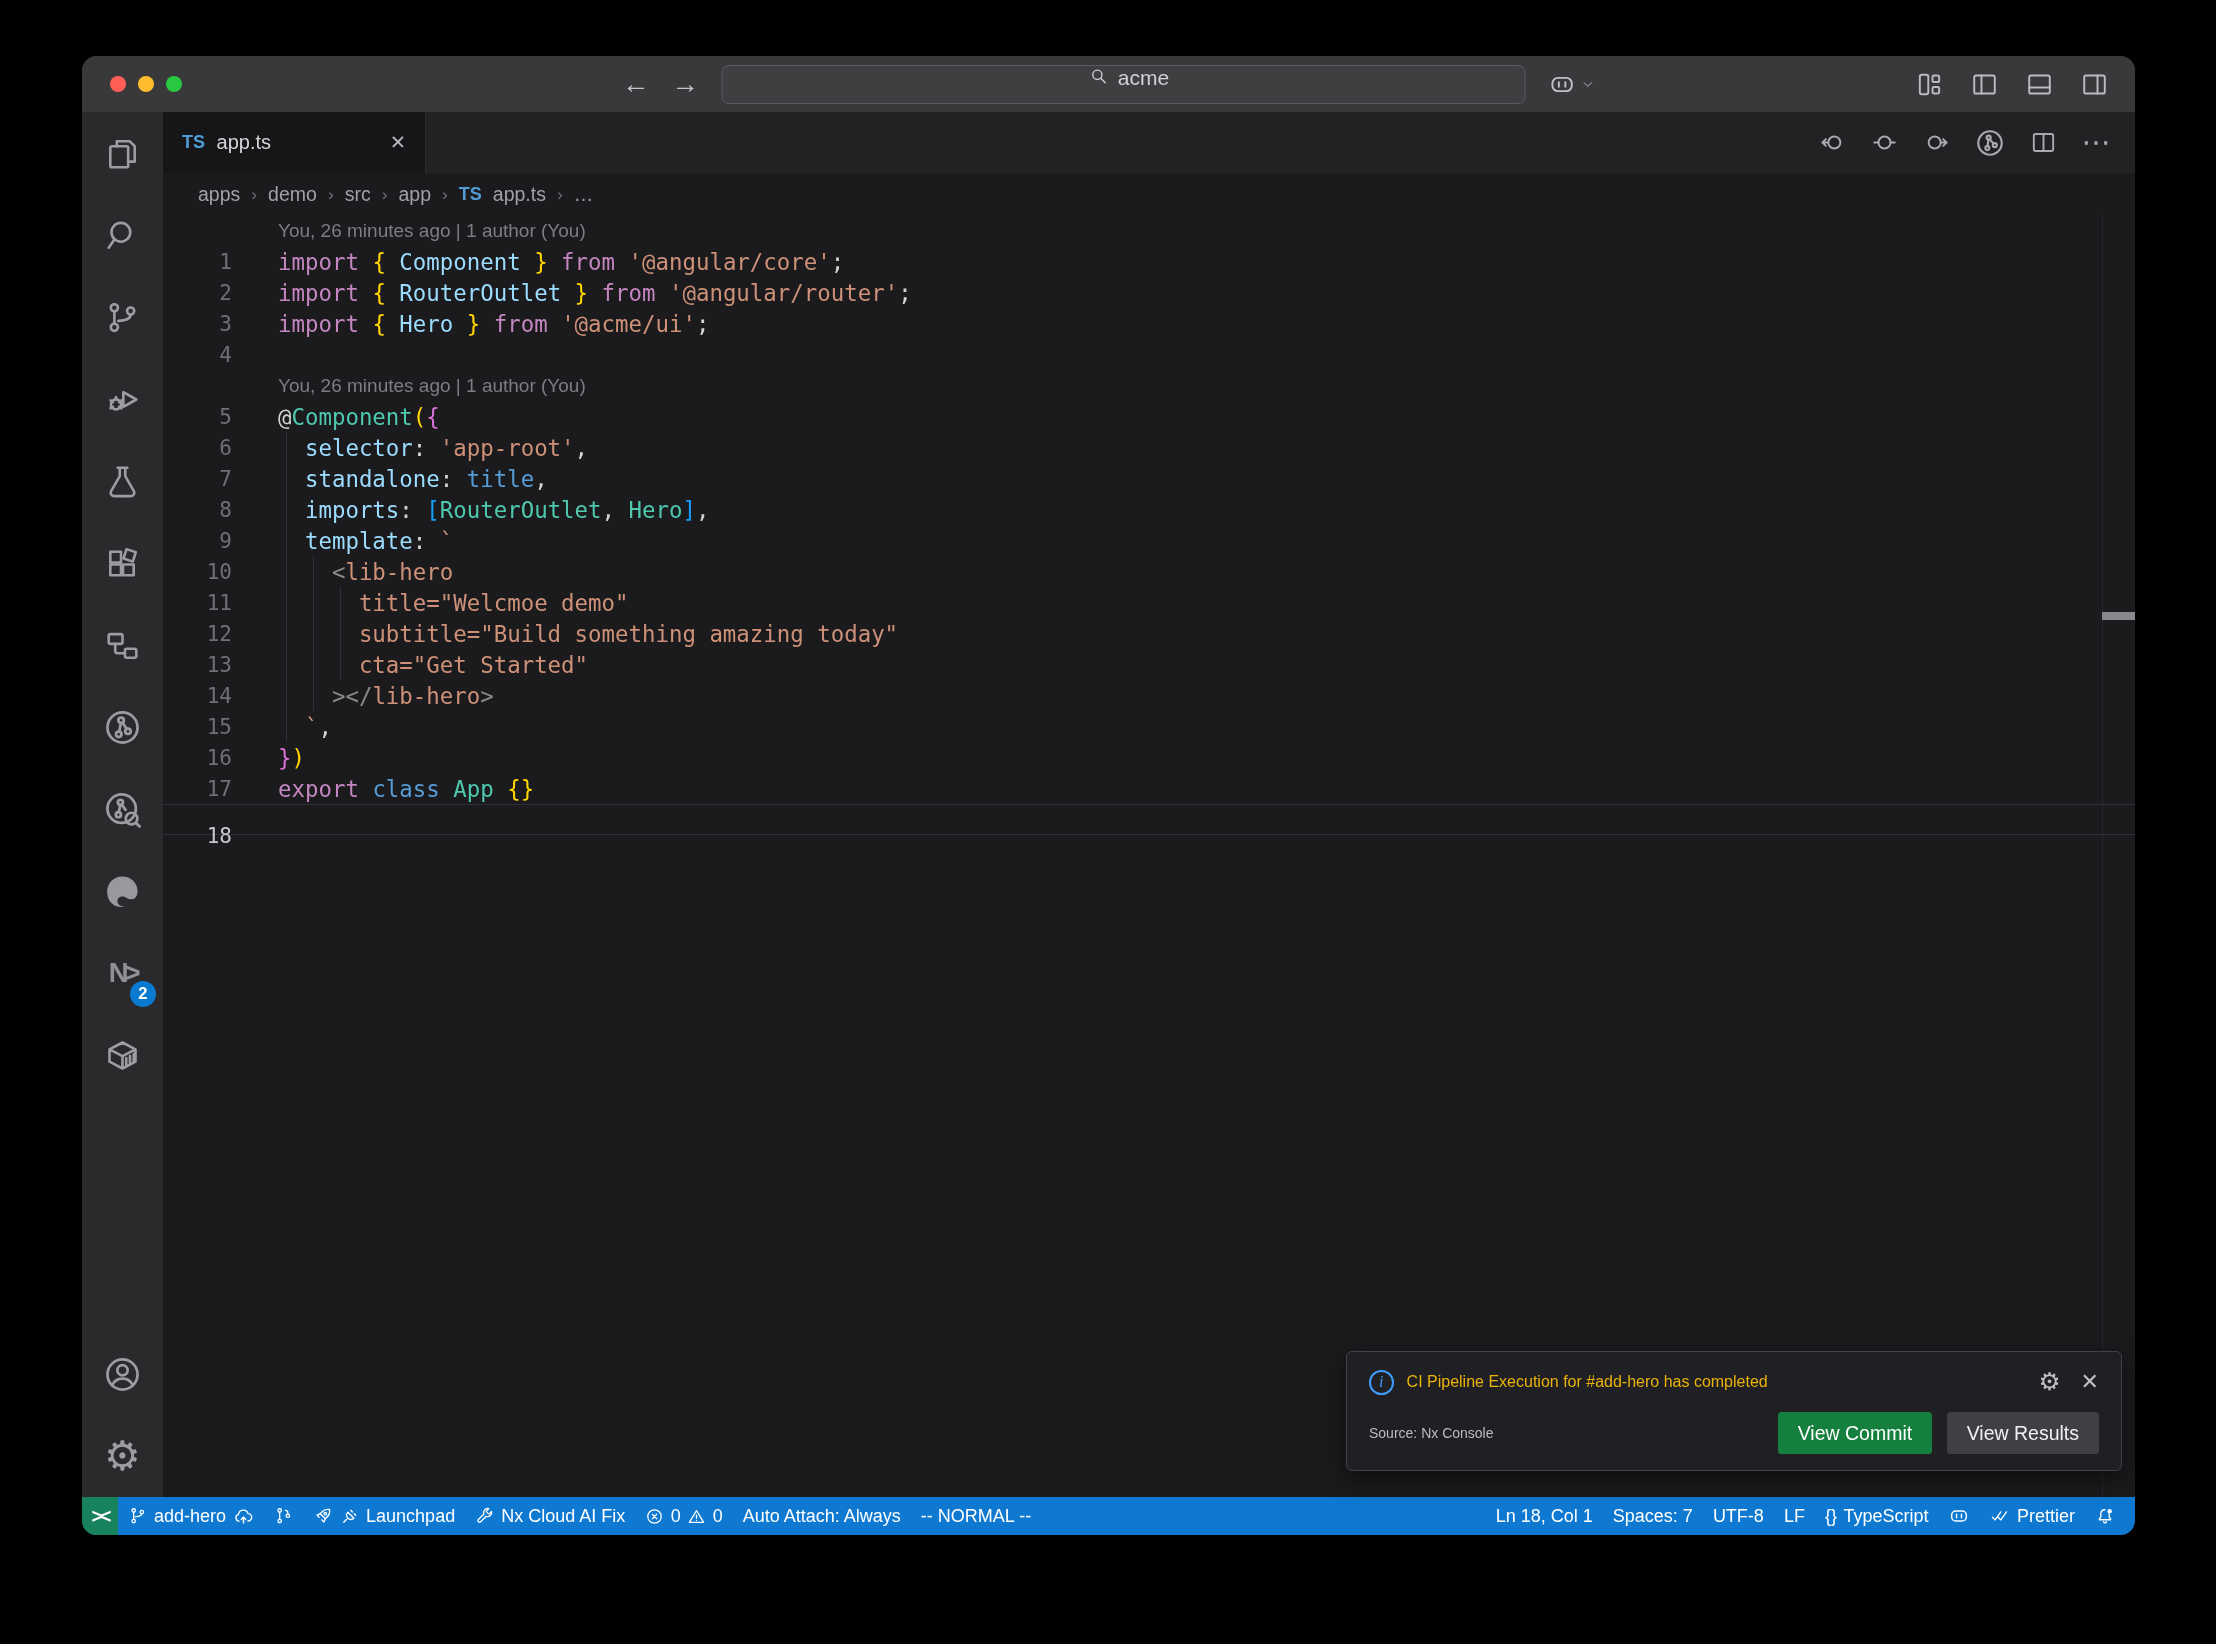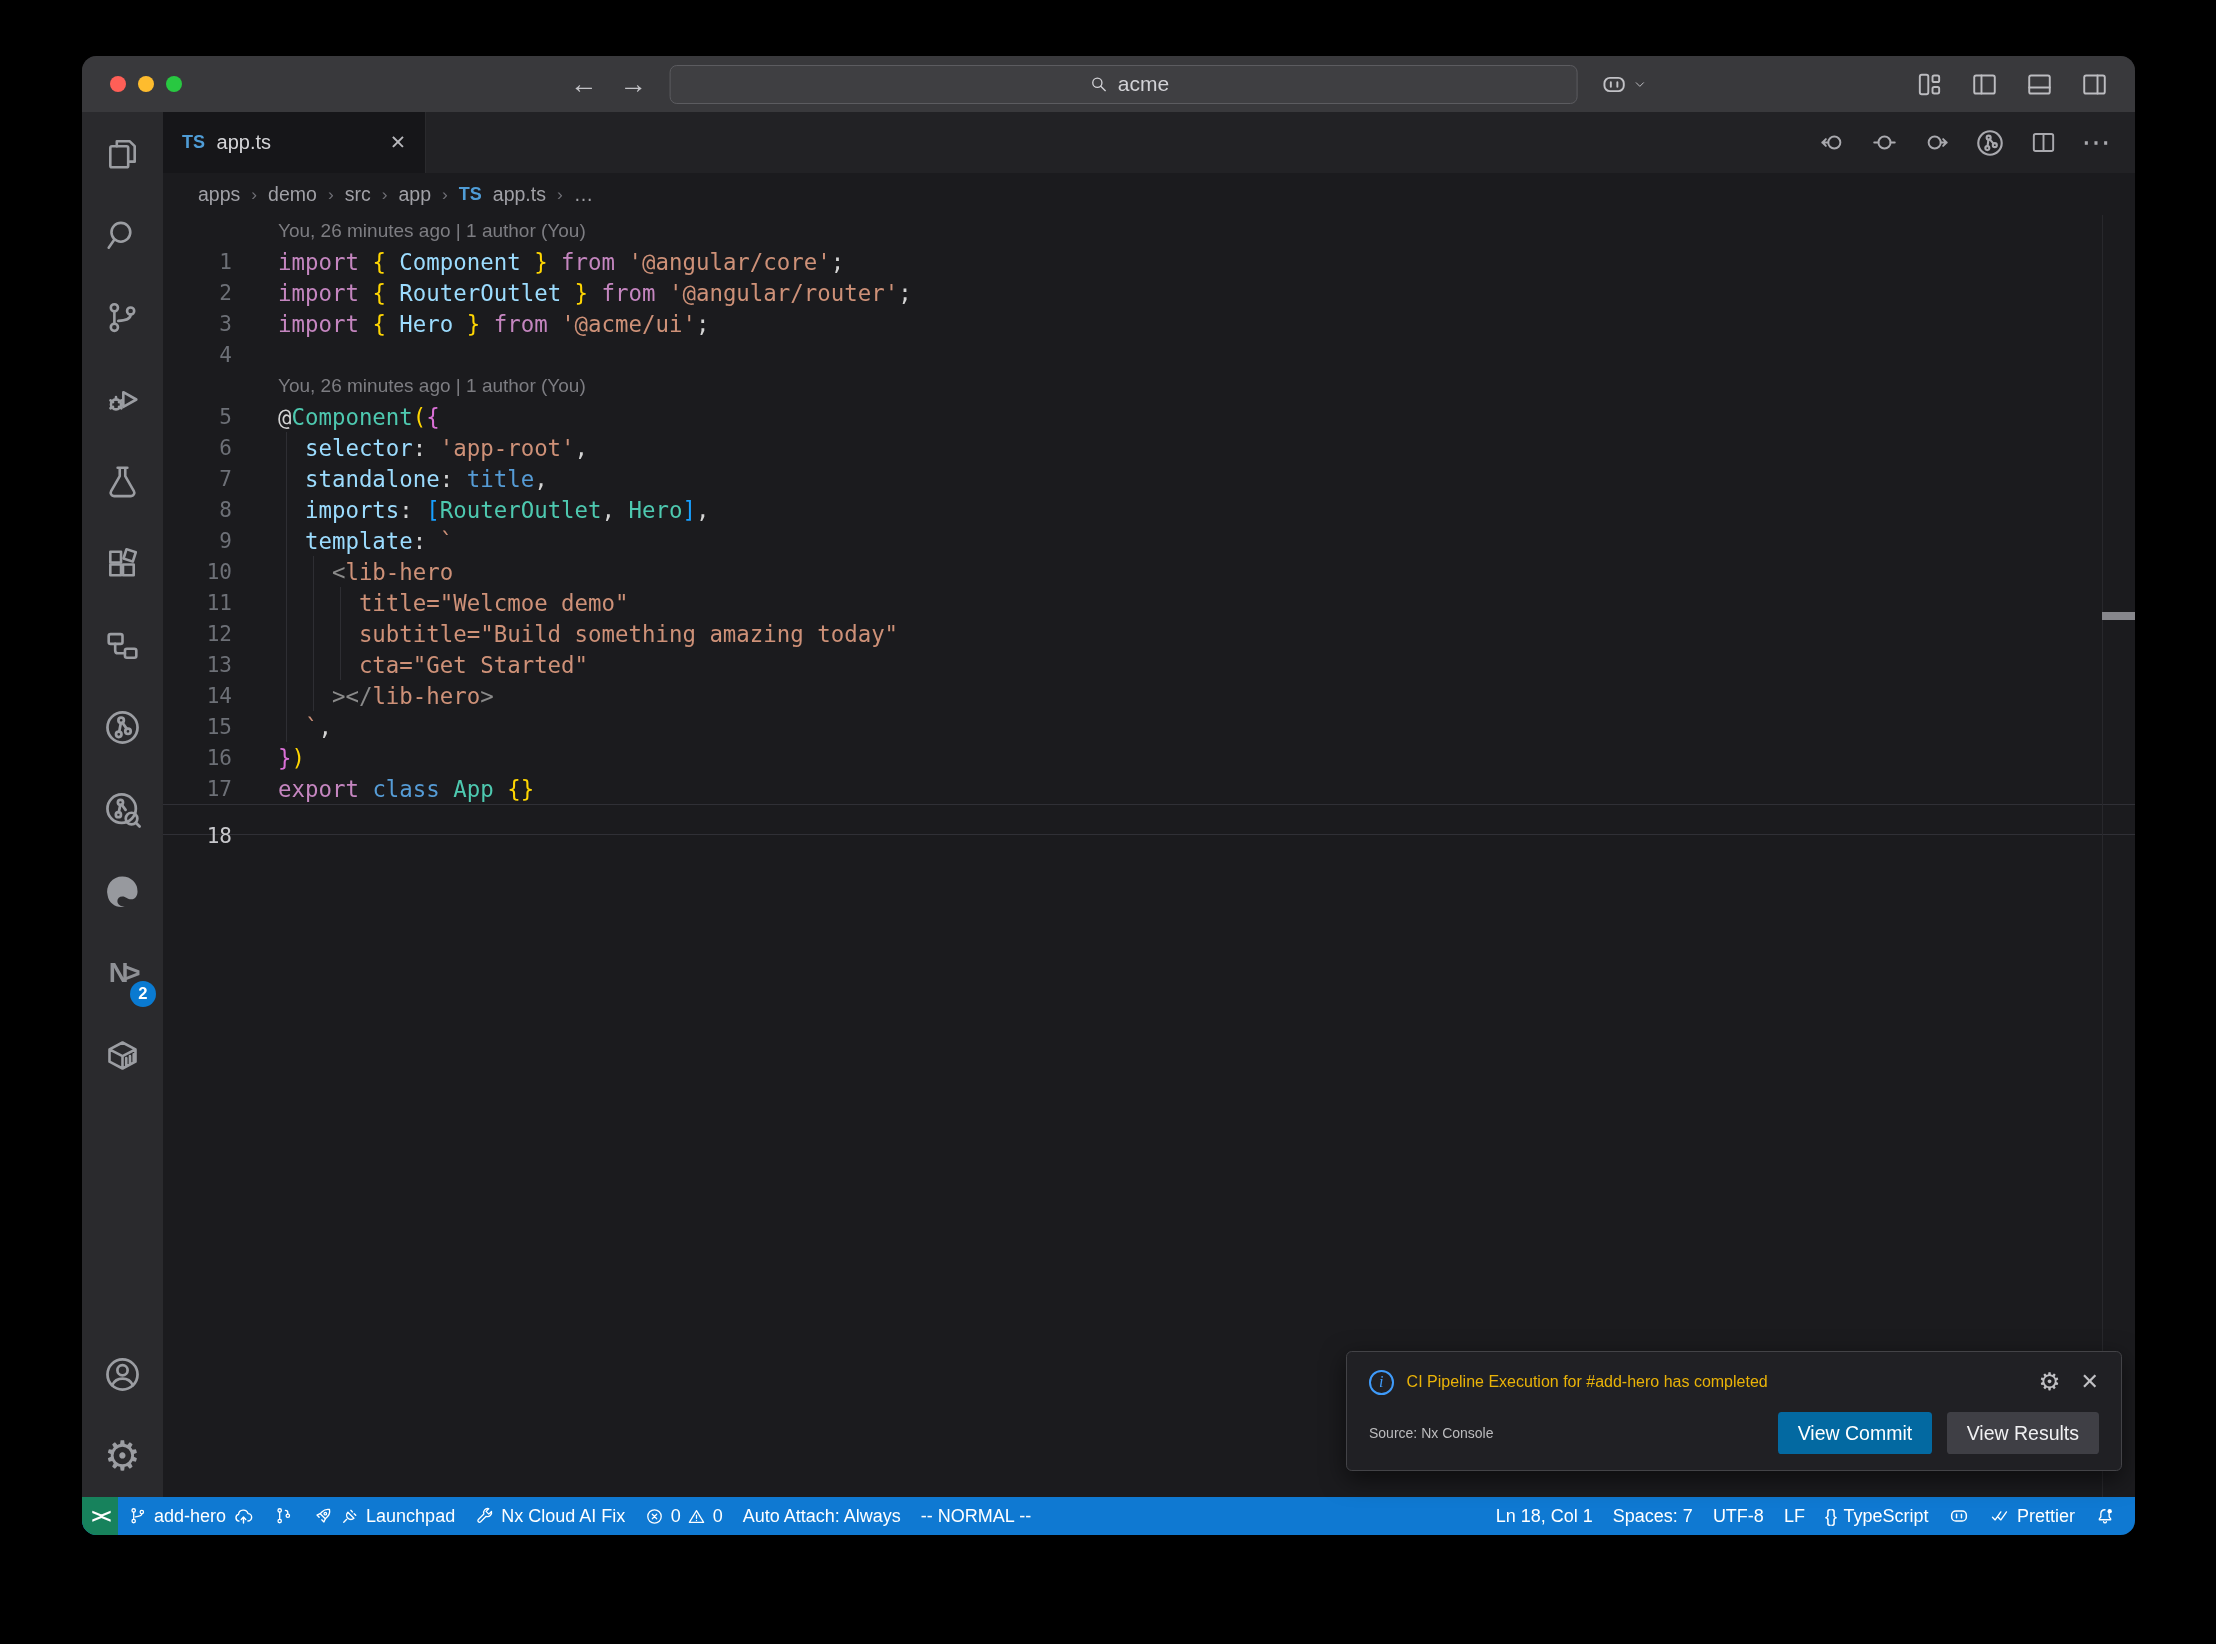--- a/index.html
+++ b/index.html
@@ -9,22 +9,22 @@
             background:#1b1b1e; border-radius:14.5px; overflow:hidden; display:flex; flex-direction:column; }
 
   
   .titlebar { flex:0 0 56px; background:#39393c; position:relative; display:flex; align-items:center; }
   .traffic { display:flex; gap:11.6px; margin-left:27.5px; }
   .tl { width:16.6px; height:16.6px; border-radius:50%; }
   .tl-close{ background:#ff5f57; } .tl-min{ background:#febc2e; } .tl-zoom{ background:#28c841; }
   .tb-center { position:absolute; left:50%; top:0; height:100%; transform:translateX(-50%);
                display:flex; align-items:center; gap:22px; }
   .nav-arrow { font-size:27.5px; color:#c2c2c6; line-height:1; }
-  .searchbox { width:908px; height:39px; background:#3f3f42; border:1.4px solid #5c5c60; border-radius:7.2px;
-               display:flex; align-items:center; justify-content:center; gap:8.7px; color:#d2d2d6; font-size:21px;padding-left:12px; }
+  .searchbox { width:804px; height:39px; background:#3f3f42; border:1.4px solid #5c5c60; border-radius:7.2px;
+               display:flex; justify-content:center; gap:8.7px; color:#d2d2d6; font-size:21px;padding-left:12px; }
   .copilot-wrap { display:flex; align-items:center; gap:4.3px; color:#c2c2c6; }
   .tb-right { position:absolute; right:26px; top:0; height:100%; display:flex; align-items:center; gap:26px; color:#bcbcc0; }
 
   svg.ic { stroke:currentColor; fill:none; stroke-width:1.6; stroke-linecap:round; stroke-linejoin:round; }
 
   
   .main { flex:1; display:flex; min-height:0; }
   .activitybar { flex:0 0 81px; background:#2a2a2d; display:flex; flex-direction:column; color:#9b9da2; }
   .ab-slot { height:82px; display:flex; align-items:center; justify-content:center; position:relative; }
   .ab-spacer { flex:1; }
@@ -73,21 +73,21 @@
   .info-circle { width:24.6px; height:24.6px; border-radius:50%; border:2.2px solid #3f9bfa; color:#3f9bfa;
                  display:flex; align-items:center; justify-content:center; font-size:16px; font-style:italic;
                  font-family:"Liberation Serif",serif; flex:0 0 24.6px; }
   .notif-title { color:#eab308; font-size:16px; flex:1; white-space:nowrap; overflow:hidden; }
   .notif-icons { display:flex; align-items:center; gap:20px; color:#c0c0c4; }
   .notif-gear { font-size:24.6px; line-height:1; }
   .notif-close { font-size:22px; }
   .notif-row2 { display:flex; align-items:center; }
   .notif-source { color:#bcbcbe; font-size:14px; flex:1; }
   .nbtn { font-size:19.5px; padding:9.4px 20px; border-radius:3.6px; margin-left:14.5px; border:none; }
-  .nbtn.primary { background:#0369a1; color:#fff; }
+  .nbtn.primary { background:#15803d; color:#fff; }
   .nbtn.secondary { background:#3f3f45; color:#f0f0f2; }
 
   
   .statusbar { flex:0 0 38px; background:#0f79d2; display:flex; align-items:stretch; color:#fff; font-size:18px; }
   .remote { width:36px; background:#17825c; display:flex; align-items:center; justify-content:center;
             font-size:19.5px; letter-spacing:-2.9px; font-weight:bold; }
   .sb-item { display:flex; align-items:center; gap:6.5px; padding:0 10px; }
   .sb-right { margin-left:auto; display:flex; align-items:stretch; padding-right:10px; }
   .bell-wrap { position:relative; display:flex; align-items:center; }
 </style>

